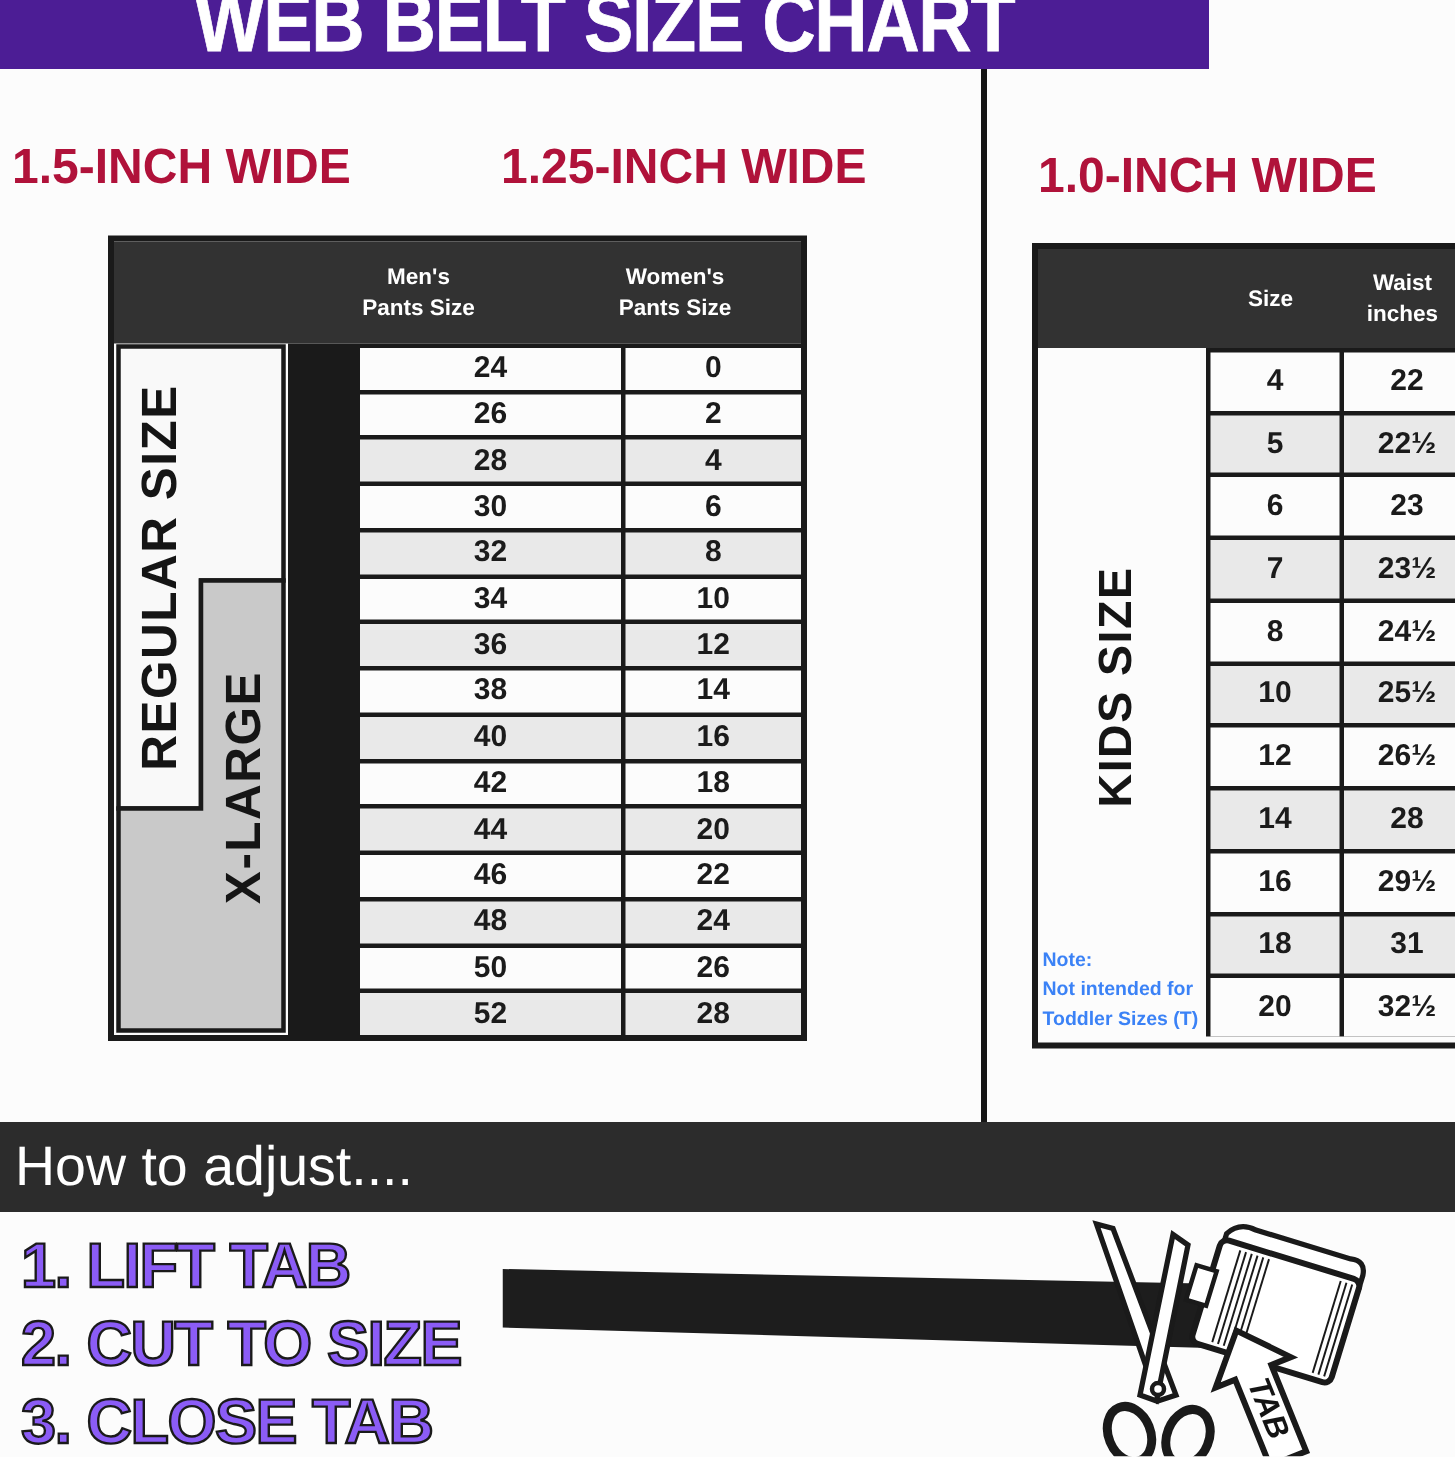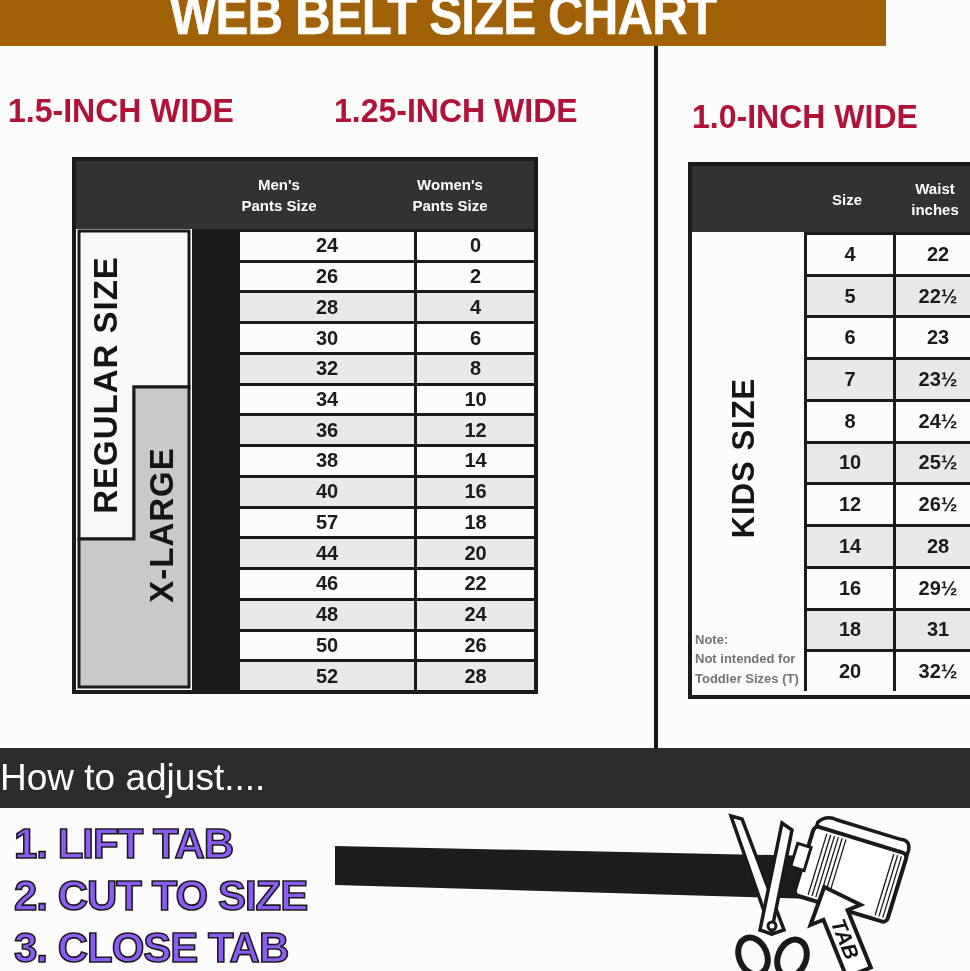--- a/index.html
+++ b/index.html
@@ -4,22 +4,22 @@
 <style>
   html,body{margin:0;padding:0;}
   body{
     width:970px;height:971px;position:relative;overflow:hidden;
     background:#fcfcfc;color:#1b1b1b;
     font-family:"Liberation Sans","DejaVu Sans",sans-serif;
   }
 
   
   .title-bar{
-    position:absolute;left:0;top:0;width:886px;height:46px;
-    background:#a16207;overflow:hidden;
+    position:absolute;left:0;top:0;width:806px;height:46px;
+    background:#4c1d95;overflow:hidden;
   }
   .title-bar .title{
     margin-top:-13px;text-align:center;color:#fff;
     font-size:56px;font-weight:bold;line-height:1;
     letter-spacing:-1px;transform:scaleX(0.88);
     -webkit-text-stroke:0.5px #fff;white-space:nowrap;
   }
 
   
   .red-h{
@@ -74,29 +74,29 @@
   #kids-table .tbl-head{height:66px;}
   #kids-table .spacer{width:112px;}
   #kids-table .hcol.size{width:86px;}
   #kids-table .hcol.waist{flex:1;}
   #kids-table .tbl-body{height:459px;}
   #kids-table .label-col{width:112px;}
   #kids-table .grid{grid-template-columns:86px 1fr;grid-template-rows:repeat(11,1fr);}
   .vlabel.kids{left:52px;top:226px;font-size:31px;letter-spacing:1px;}
   .kids-note{
     position:absolute;left:3px;bottom:3px;font-size:13px;font-weight:bold;
-    line-height:1.5;color:#737373;white-space:pre-line;
+    line-height:1.5;color:#3b82f6;white-space:pre-line;
   }
 
   
   .howto-bar{
     position:absolute;left:0;top:748px;width:970px;height:60px;
     background:#2c2c2c;display:flex;align-items:center;
   }
-  .howto-bar .howto-title{color:#fff;font-size:37px;white-space:nowrap;}
+  .howto-bar .howto-title{color:#fff;font-size:37px;padding-left:10px;white-space:nowrap;}
   .steps{position:absolute;left:14px;top:818px;}
   .step{
     font-size:42px;line-height:52px;font-weight:bold;color:#8b5cf6;
     letter-spacing:-1px;-webkit-text-stroke:1.6px #1a1a1a;white-space:nowrap;
   }
   .belt-art{position:absolute;left:335px;top:808px;width:635px;height:163px;}
 </style>
 </head>
 <body>
 
@@ -149,21 +149,21 @@
 
         <div class="cell alt">36</div>
         <div class="cell alt">12</div>
 
         <div class="cell">38</div>
         <div class="cell">14</div>
 
         <div class="cell alt">40</div>
         <div class="cell alt">16</div>
 
-        <div class="cell">57</div>
+        <div class="cell">42</div>
         <div class="cell">18</div>
 
         <div class="cell alt">44</div>
         <div class="cell alt">20</div>
 
         <div class="cell">46</div>
         <div class="cell">22</div>
 
         <div class="cell alt">48</div>
         <div class="cell alt">24</div>

